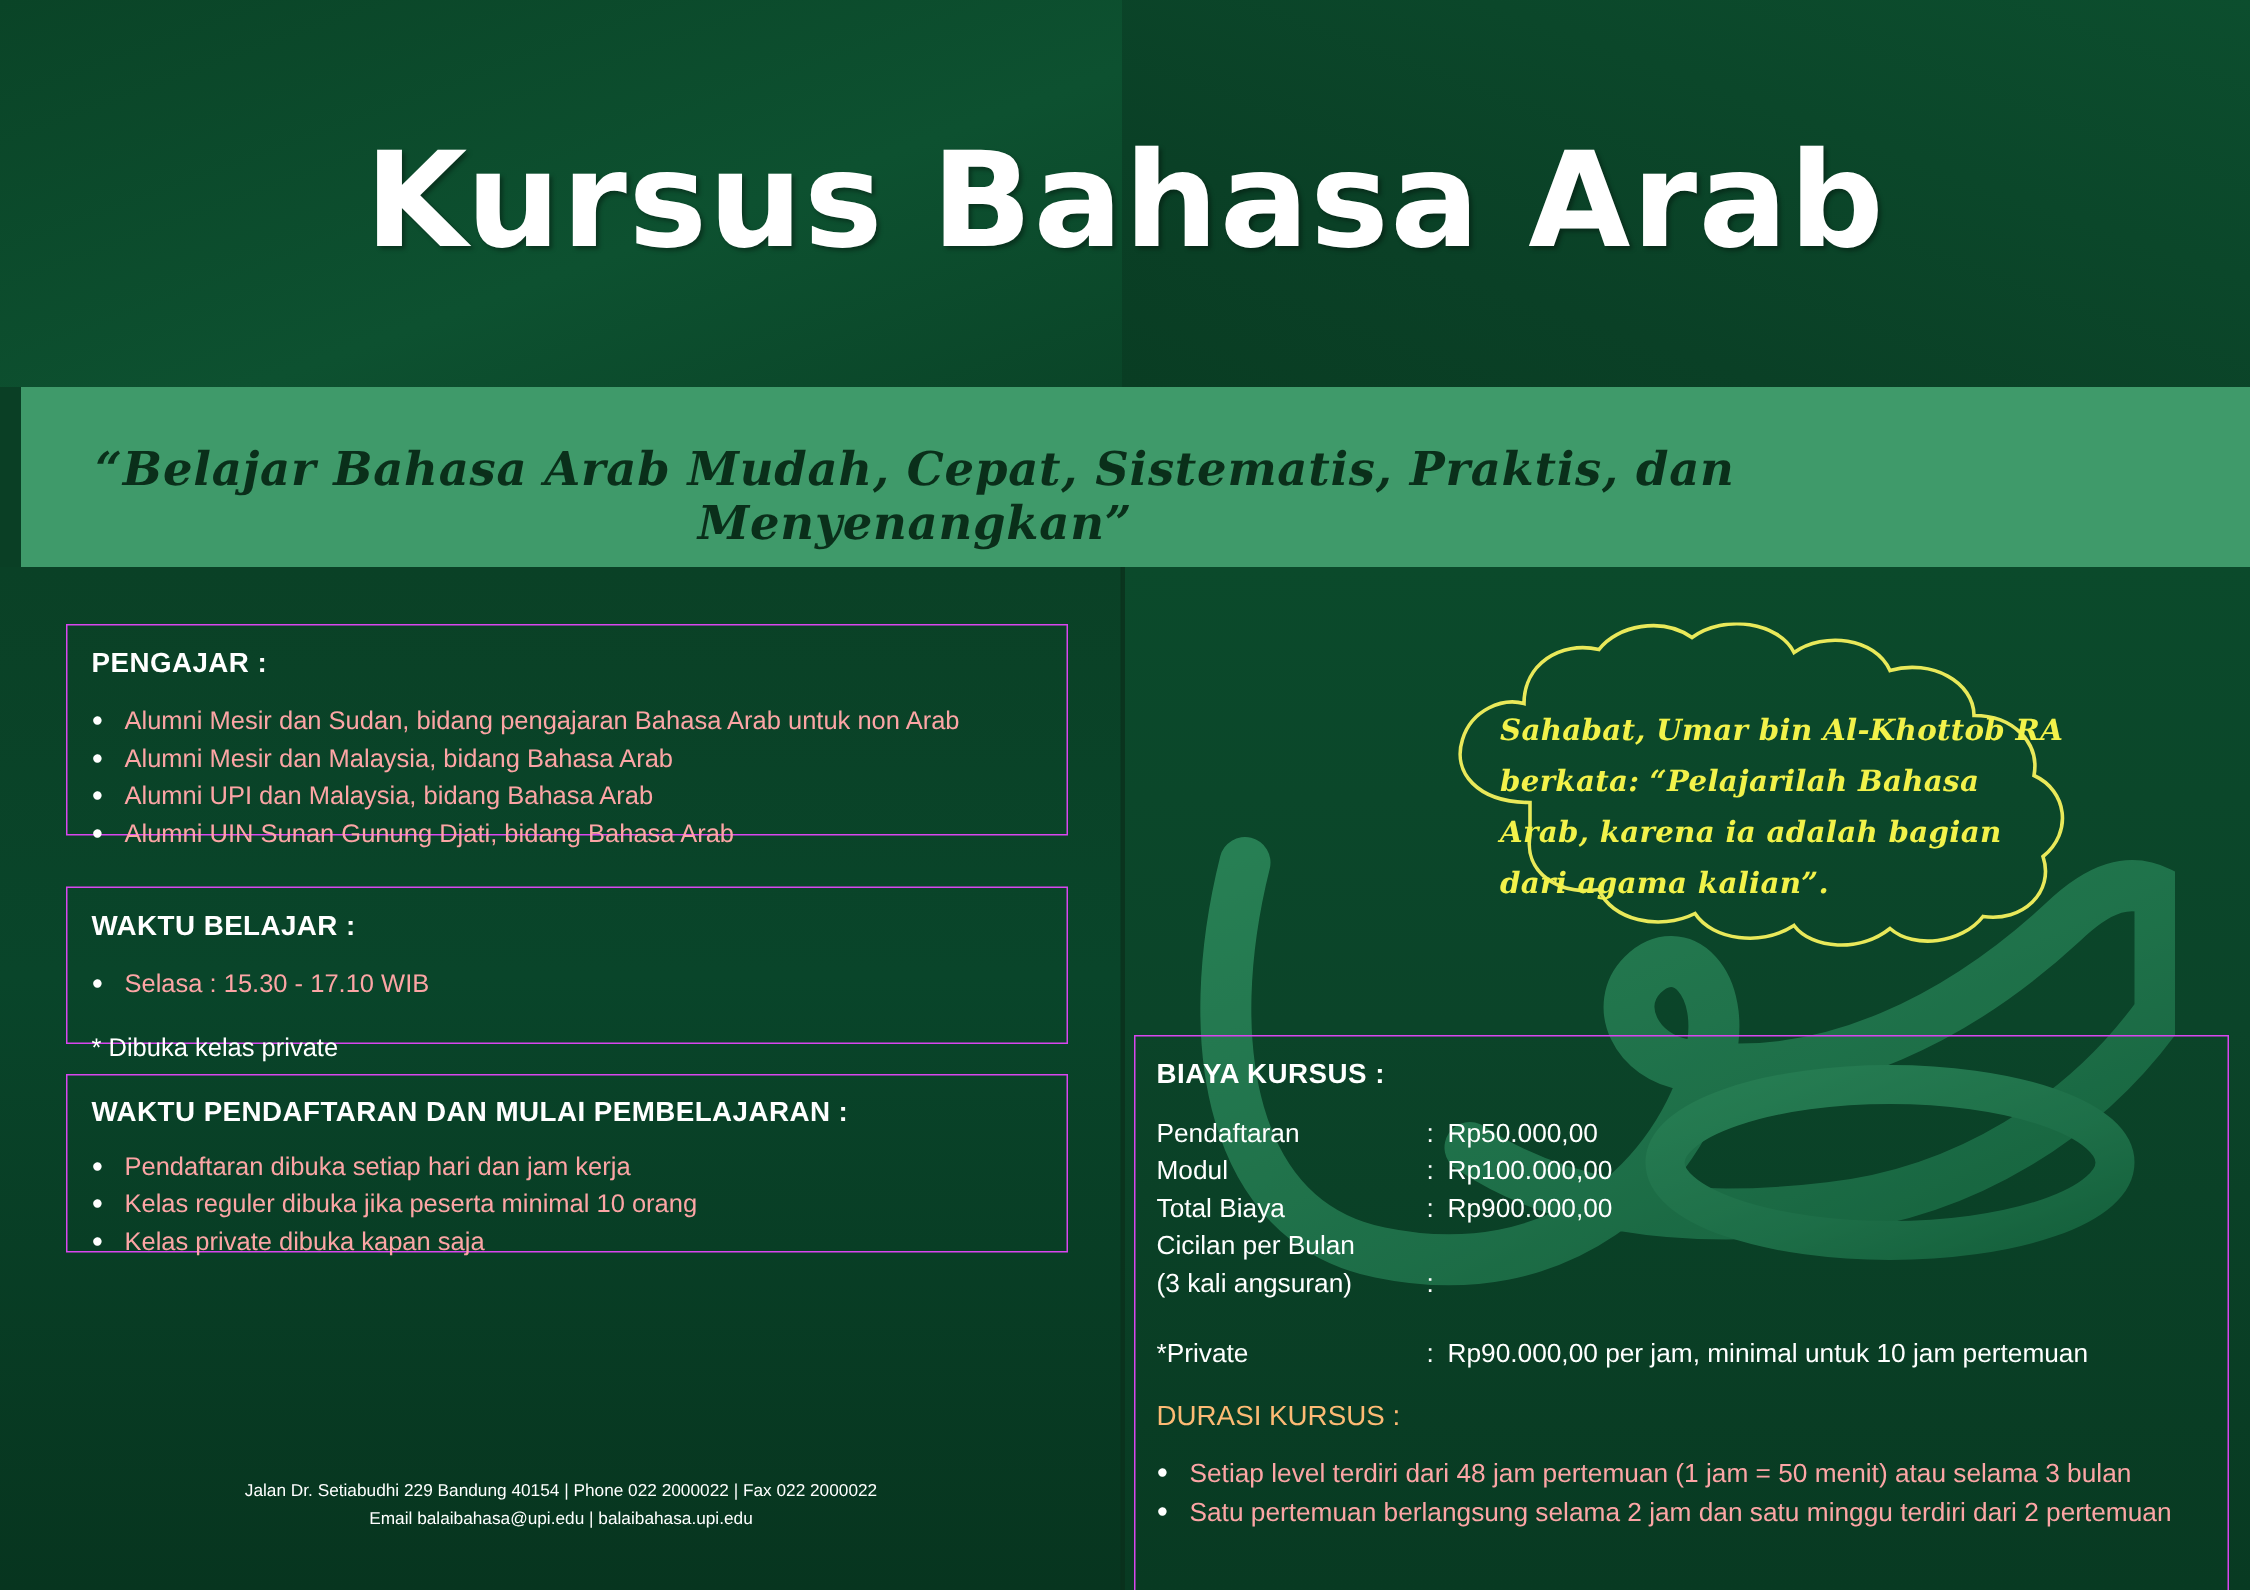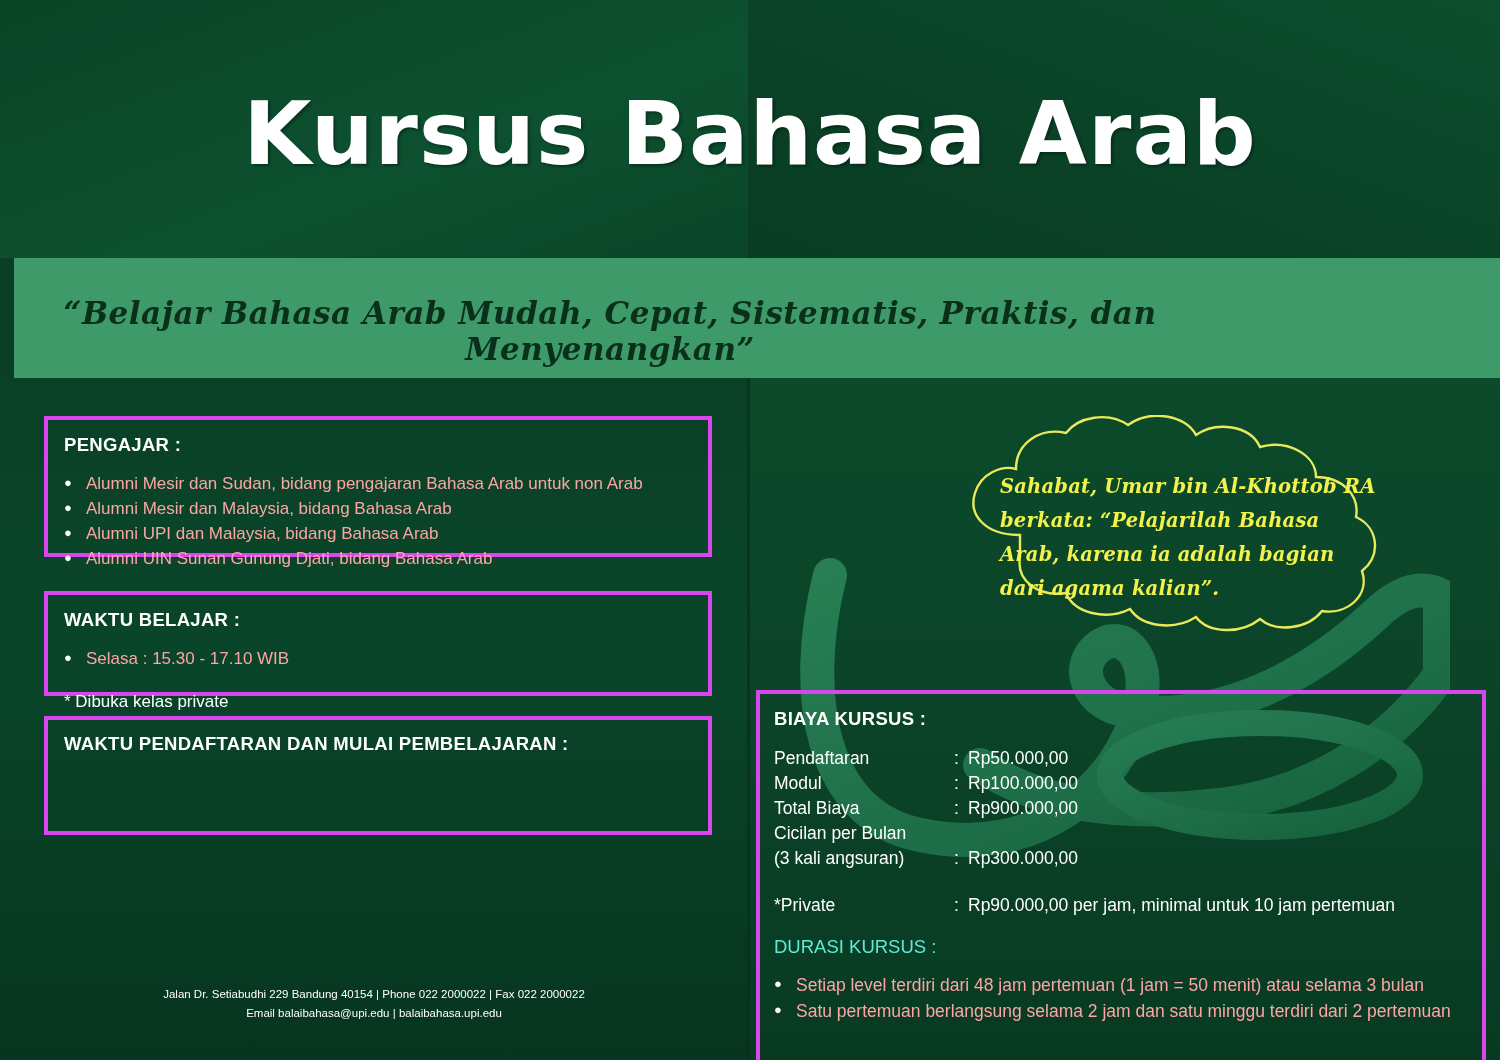--- a/index.html
+++ b/index.html
@@ -103,21 +103,21 @@
     font-size: 31px;
     font-style: italic;
     font-weight: bold;
     font-family: "DejaVu Serif", serif;
     letter-spacing: .5px;
   }
 
   
   .box {
     position: absolute;
-    border: 4px solid #d946ef;
+    border: 1px solid #d946ef;
     box-sizing: border-box;
   }
   .box-title {
     color: #ffffff;
     font-size: 18.5px;
     font-weight: bold;
     letter-spacing: .3px;
   }
   .li {
     color: #fca5a5;
@@ -178,21 +178,21 @@
     display: flex;
     color: #ffffff;
     font-size: 17.5px;
     line-height: 25px;
   }
   .cost-label { width: 180px; }
   .cost-sep { width: 14px; }
   .cost-value { flex: 1; }
 
   .durasi-title {
-    color: #5eead4;
+    color: #fdba74;
     font-size: 18.5px;
     margin-top: 18px;
   }
   .durasi-list { margin-top: 14px; }
   .durasi-list .li { font-size: 17.5px; line-height: 26px; }
 
   
   .logo-wrap {
     position: absolute;
     left: 330px;
@@ -265,20 +265,25 @@
   <div id="box-waktu" class="box">
     <div class="box-title">WAKTU BELAJAR :</div>
     <div class="box-list">
       <div class="li">Selasa : 15.30 - 17.10 WIB</div>
     </div>
     <div class="plain" style="margin-top:18px;">* Dibuka kelas private</div>
   </div>
 
   <div id="box-daftar" class="box">
     <div class="box-title">WAKTU PENDAFTARAN DAN MULAI PEMBELAJARAN :</div>
+    <div class="box-list" style="margin-top:13px;">
+      <div class="li">Pendaftaran dibuka setiap hari dan jam kerja</div>
+      <div class="li">Kelas reguler dibuka jika peserta minimal 10 orang</div>
+      <div class="li">Kelas private dibuka kapan saja</div>
+    </div>
   </div>
 
   <svg class="cloud" viewBox="0 0 460 222">
     <path d="M70,120 C35,120 18,100 25,78 C31,58 52,50 66,54 C66,28 90,12 116,18 C128,2 158,-4 178,10 C200,-6 236,0 246,20 C266,6 300,10 310,32 C338,24 366,40 366,62 C392,62 410,80 406,102 C428,112 432,140 412,156 C420,180 398,200 372,196 C358,214 326,218 310,204 C290,220 258,218 246,202 C224,216 192,212 180,194 C156,206 124,198 116,178 C88,182 66,166 70,142 Z" fill="none" stroke="#e9e95a" stroke-width="2.4"></path>
   </svg>
   <div class="cloud-text">Sahabat, Umar bin Al-Khottob RA berkata: “Pelajarilah Bahasa Arab, karena ia adalah bagian dari agama kalian”.</div>
 
   <div id="box-biaya" class="box">
     <div class="box-title">BIAYA KURSUS :</div>
 
@@ -299,21 +304,20 @@
         <div class="cost-value">Rp900.000,00</div>
       </div>
       <div class="cost-row">
         <div class="cost-label">Cicilan per Bulan</div>
         <div class="cost-sep"></div>
         <div class="cost-value"></div>
       </div>
       <div class="cost-row">
         <div class="cost-label">(3 kali angsuran)</div>
         <div class="cost-sep">:</div>
-        <div class="cost-value">Rp300.000,00</div>
       </div>
       <div class="cost-row" style="margin-top:22px;justify-content:flex-end;">
         <div class="cost-label">*Private</div>
         <div class="cost-sep">:</div>
         <div class="cost-value">Rp90.000,00 per jam, minimal untuk 10 jam pertemuan</div>
       </div>
     </div>
 
     <div class="durasi-title">DURASI KURSUS :</div>
     <div class="durasi-list">

